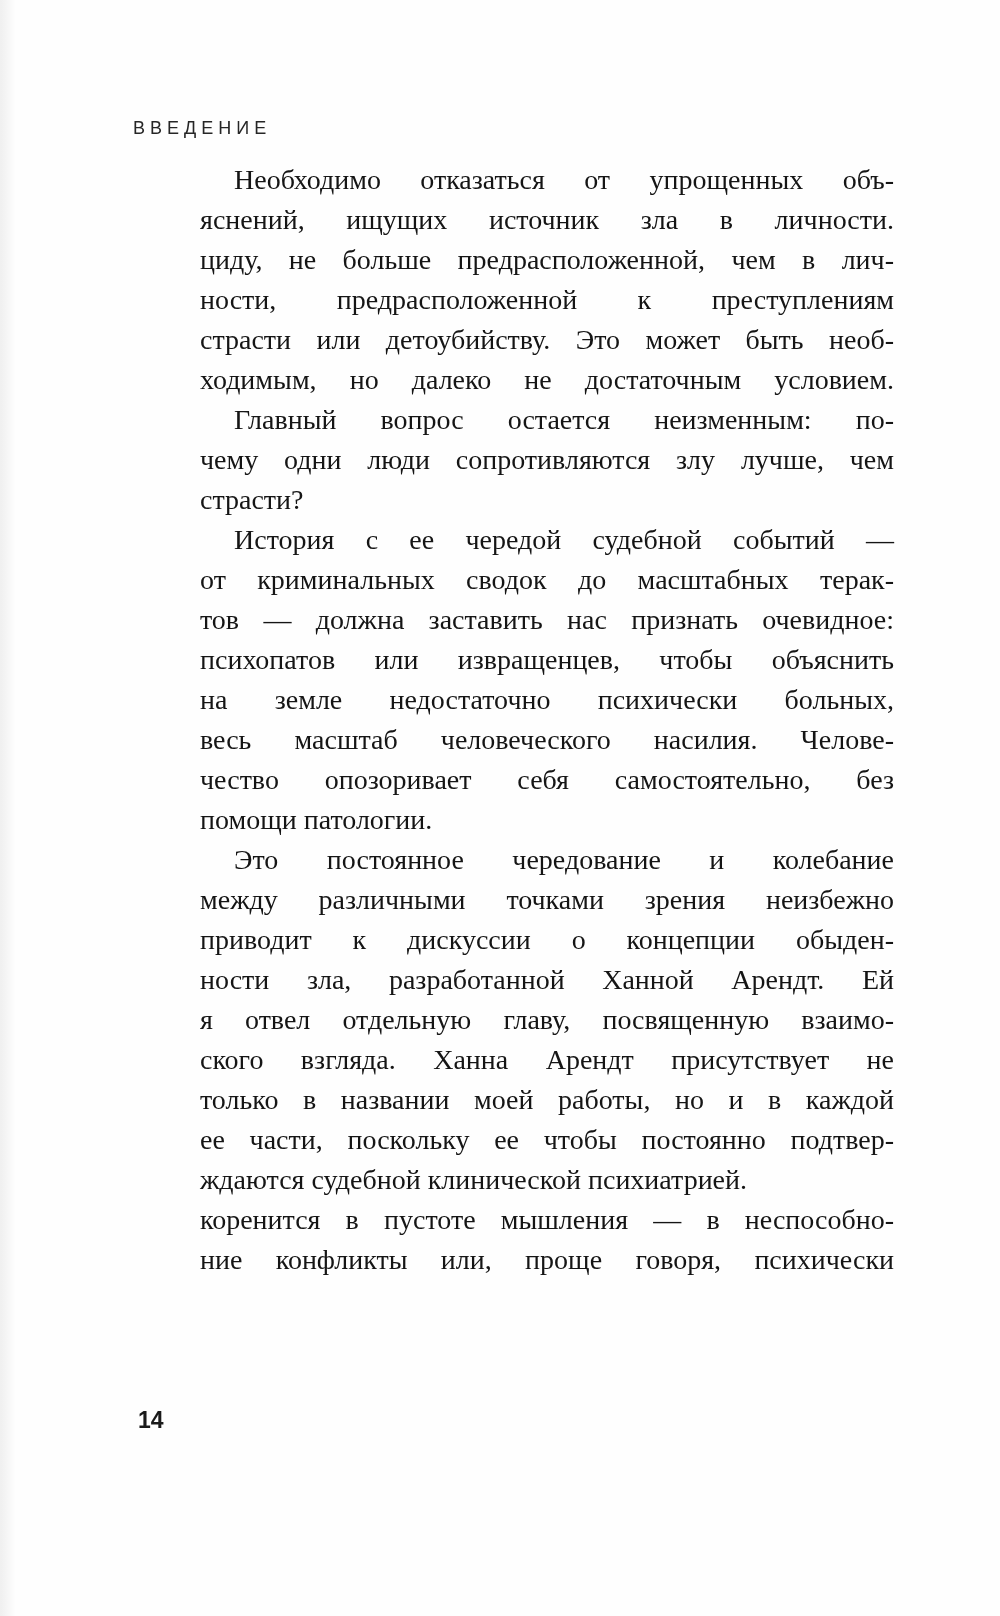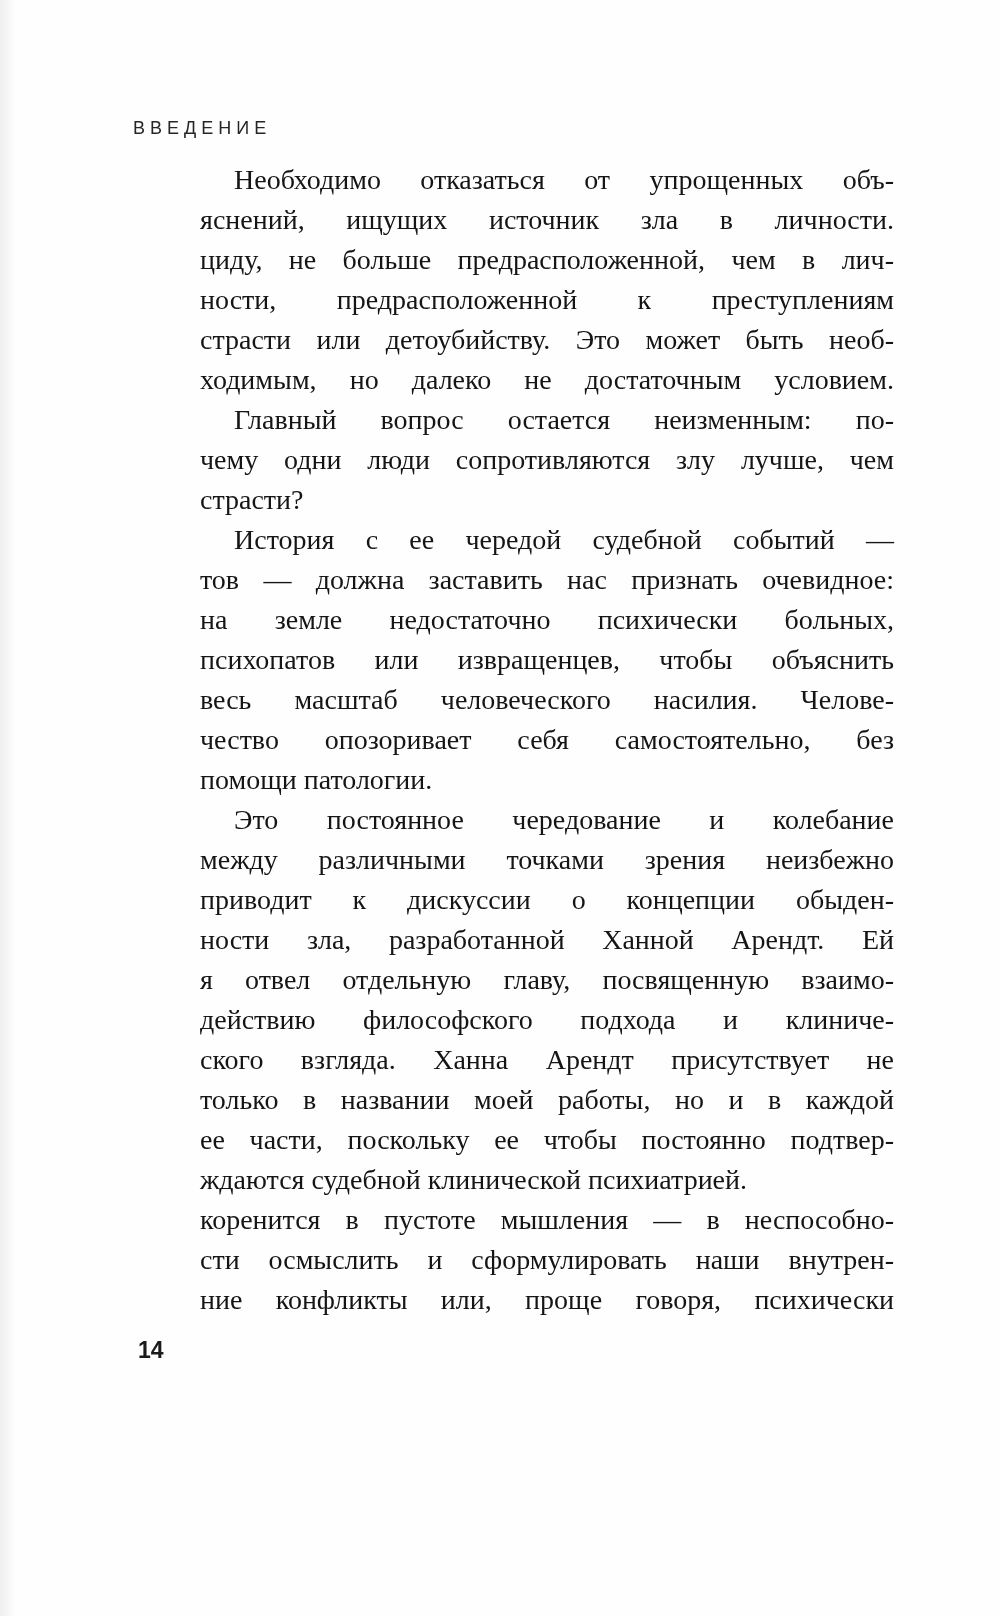--- a/index.html
+++ b/index.html
@@ -52,21 +52,21 @@
   }
   .line.last {
     text-align-last: left;
   }
   .line.indent {
     padding-left: 34px;
   }
   .page-number {
     position: absolute;
     left: 138px;
-    top: 1330px;
+    top: 1400px;
     line-height: 40px;
     font-family: "Liberation Sans", "DejaVu Sans", sans-serif;
     font-size: 23px;
     font-weight: 700;
     color: #1a1a1a;
   }
 </style>
 </head>
 <body>
 
@@ -81,38 +81,37 @@
     <div class="line">циду, не больше предрасположенной, чем в лич-</div>
     <div class="line">ности, предрасположенной к преступлениям</div>
     <div class="line">страсти или детоубийству. Это может быть необ-</div>
     <div class="line">ходимым, но далеко не достаточным условием.</div>
 
     <div class="line indent">Главный вопрос остается неизменным: по-</div>
     <div class="line">чему одни люди сопротивляются злу лучше, чем</div>
     <div class="line last">страсти?</div>
 
     <div class="line indent">История с ее чередой судебной событий —</div>
+    <div class="line">от криминальных сводок до масштабных терак-</div>
     <div class="line">тов — должна заставить нас признать очевидное:</div>
+    <div class="line">психопатов или извращенцев, чтобы объяснить</div>
     <div class="line">на земле недостаточно психически больных,</div>
-    <div class="line">психопатов или извращенцев, чтобы объяснить</div>
     <div class="line">весь масштаб человеческого насилия. Челове-</div>
     <div class="line">чество опозоривает себя самостоятельно, без</div>
     <div class="line last">помощи патологии.</div>
 
     <div class="line indent">Это постоянное чередование и колебание</div>
     <div class="line">между различными точками зрения неизбежно</div>
     <div class="line">приводит к дискуссии о концепции обыден-</div>
     <div class="line">ности зла, разработанной Ханной Арендт. Ей</div>
     <div class="line">я отвел отдельную главу, посвященную взаимо-</div>
-    <div class="line">действию философского подхода и клиниче-</div>
     <div class="line">ского взгляда. Ханна Арендт присутствует не</div>
     <div class="line">только в названии моей работы, но и в каждой</div>
     <div class="line">ее части, поскольку ее чтобы постоянно подтвер-</div>
     <div class="line last">ждаются судебной клинической психиатрией.</div>
 
     <div class="line">коренится в пустоте мышления — в неспособно-</div>
-    <div class="line">сти осмыслить и сформулировать наши внутрен-</div>
     <div class="line">ние конфликты или, проще говоря, психически</div>
   </div>
 
   <div class="page-number">14</div>
 
 </div>
 
 </body></html>

